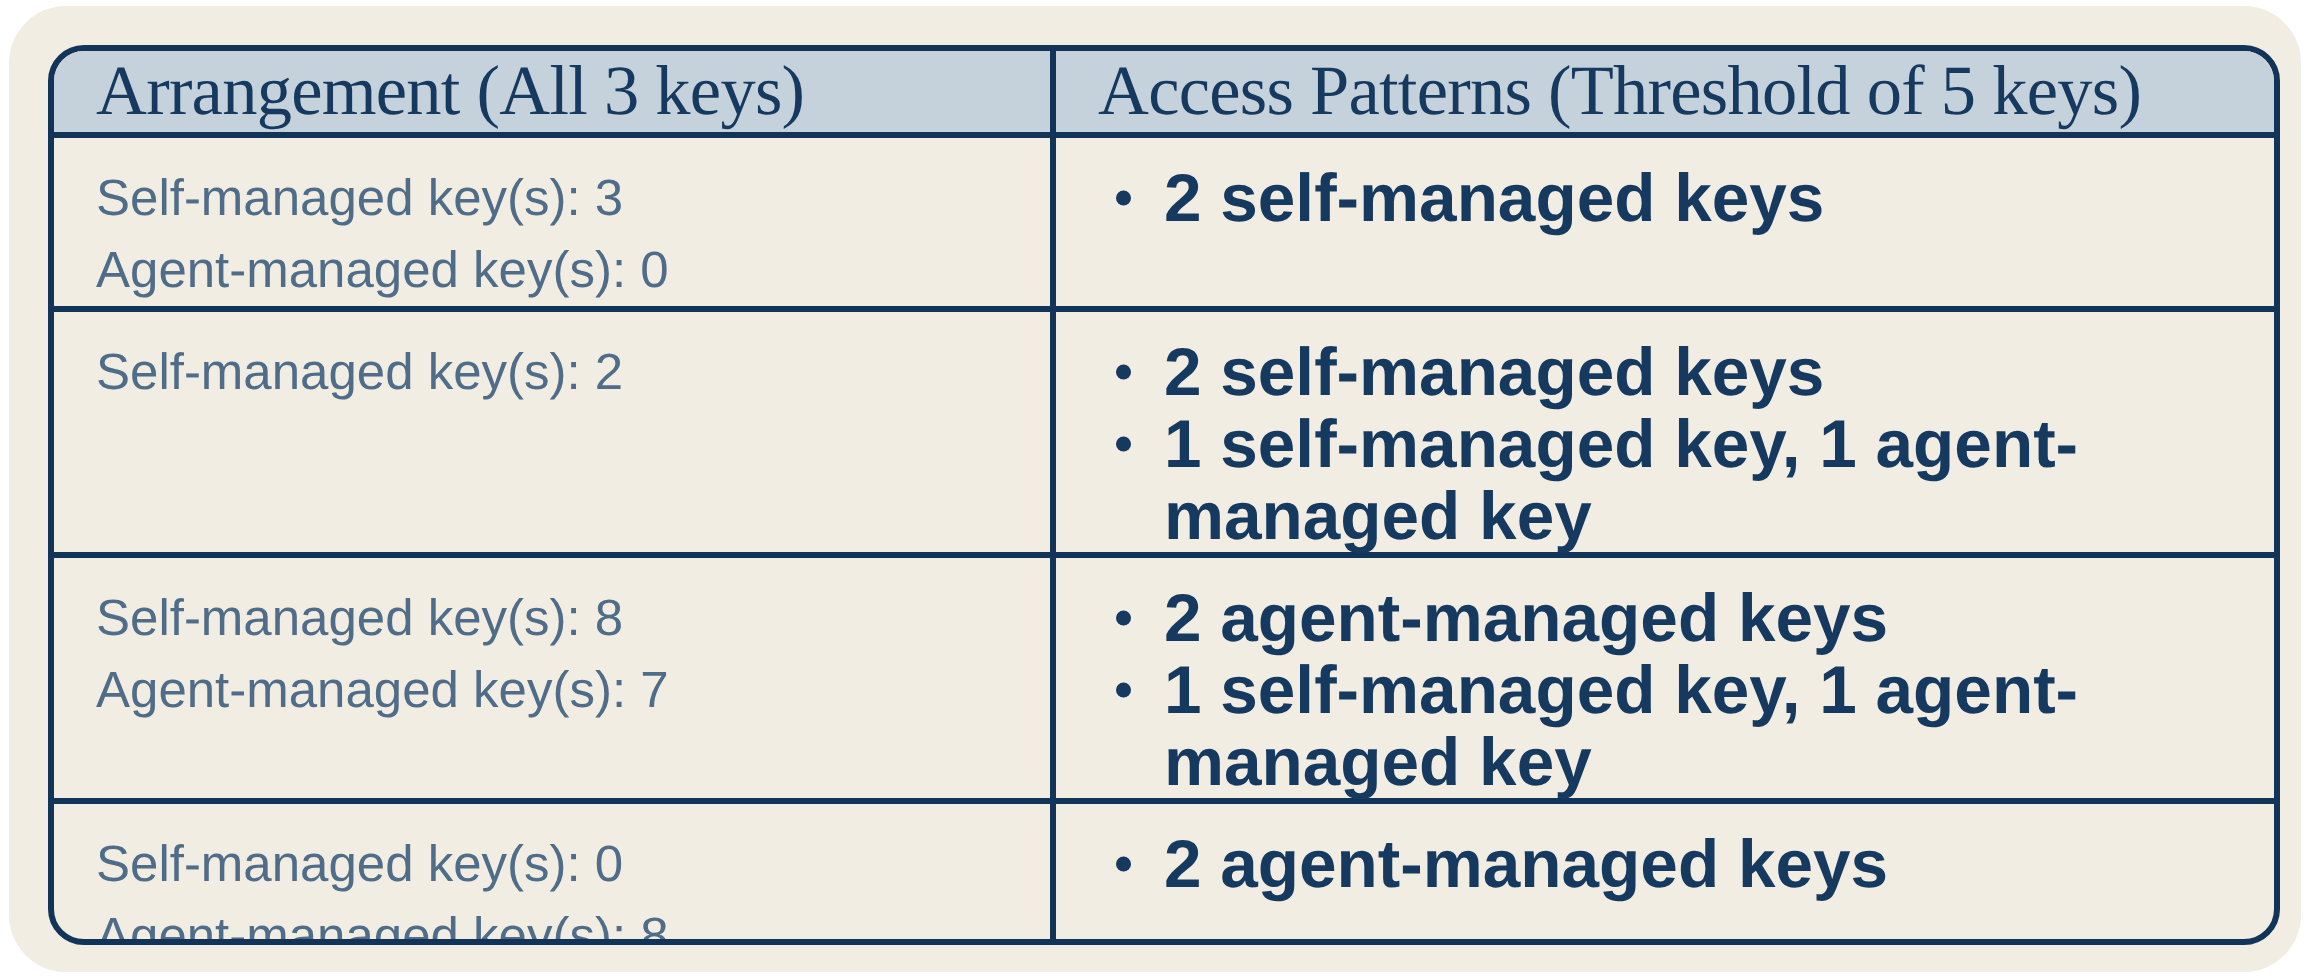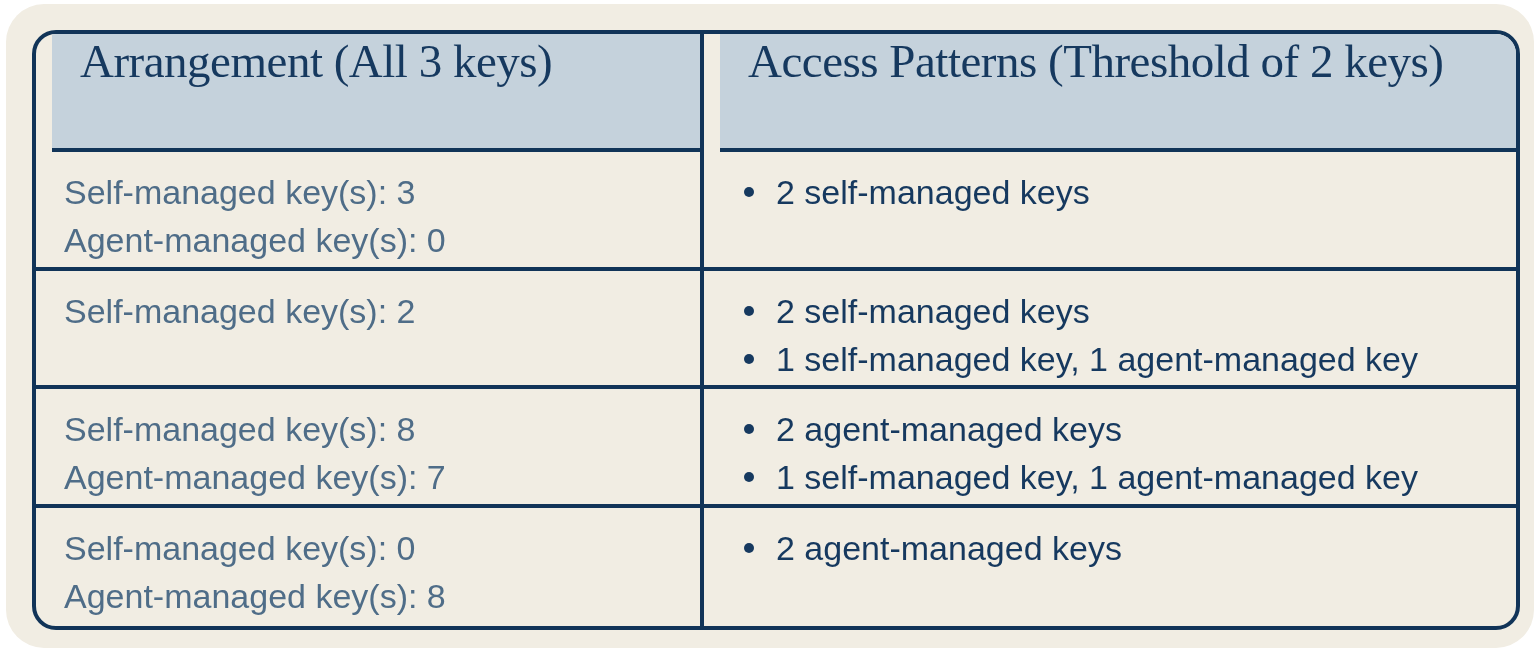--- a/index.html
+++ b/index.html
@@ -39,63 +39,63 @@
   }
   .cell {
     padding: 16px 28px 0 28px;
     border-bottom: 4px solid var(--border-navy);
   }
   .cell.left { border-right: 4px solid var(--border-navy); }
   .cell.last { border-bottom: none; }
   .header-cell {
     background: var(--header-background);
     display: flex;
-    align-items: flex-start;
+    align-items: center;
     padding-top: 0;
-    margin-left: 16px;
   }
   .header-cell span {
     font-family: "Liberation Serif", "DejaVu Serif", serif;
     font-weight: 500;
     font-size: 47px;
     letter-spacing: -0.5px;
     color: var(--header-text);
   }
   .arrangement-line {
     font-size: 34px;
     line-height: 48px;
     color: var(--arrangement-text);
   }
   ul.pattern-list { list-style: none; }
   li.pattern-item {
     position: relative;
     padding-left: 44px;
-    font-size: 34px;
+    font-size: 45px;
     line-height: 48px;
     color: var(--pattern-text);
+    font-weight: bold;
   }
   .bullet-icon {
     position: absolute;
     left: 12px; top: 19px;
     width: 10px; height: 10px;
     border-radius: 50%;
     background: var(--pattern-text);
   }
 </style>
 </head>
 <body>
 
 <div class="card">
   <div class="key-table">
 
     <div class="cell left header-cell">
       <span>Arrangement (All 3 keys)</span>
     </div>
     <div class="cell header-cell">
-      <span>Access Patterns (Threshold of 2 keys)</span>
+      <span>Access Patterns (Threshold of 5 keys)</span>
     </div>
 
     <div class="cell left">
       <div class="arrangement-line">Self-managed key(s): 3</div>
       <div class="arrangement-line">Agent-managed key(s): 0</div>
     </div>
     <div class="cell">
       <ul class="pattern-list">
         <li class="pattern-item"><span class="bullet-icon"></span><span>2 self-managed keys</span></li>
       </ul>

